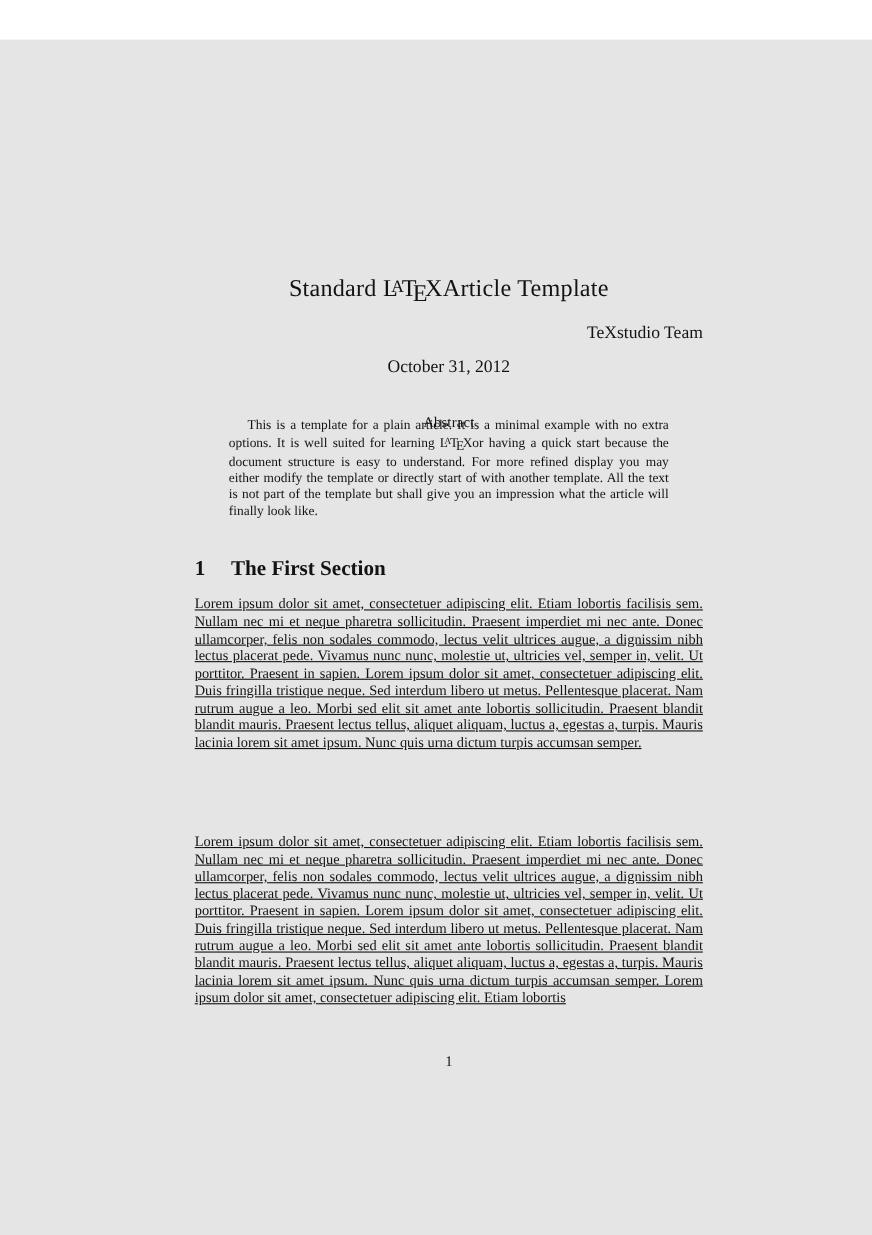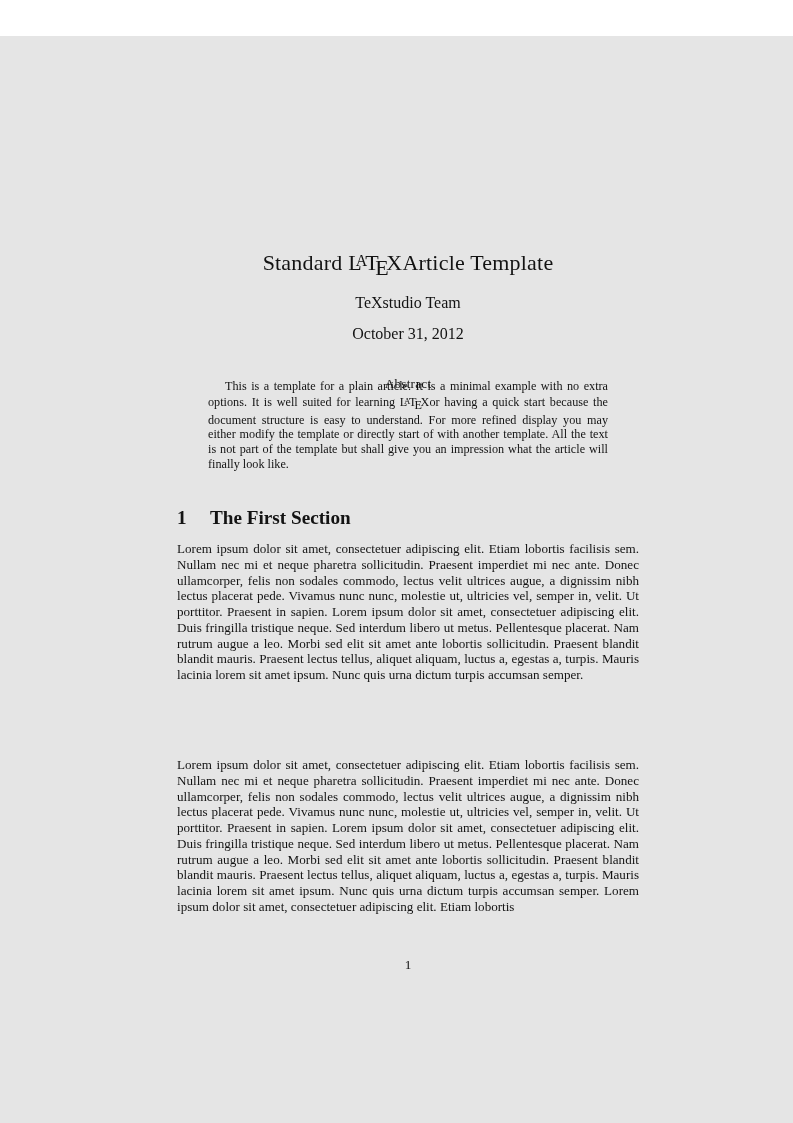--- a/index.html
+++ b/index.html
@@ -37,20 +37,21 @@
   .doc-title {
     top: 212px;
     font-size: 22px;
     line-height: 26px;
     letter-spacing: 0.2px;
   }
   .doc-author {
     top: 257px;
     font-size: 16px;
     line-height: 19px;
+    text-align: right;
   }
   .doc-date {
     top: 288px;
     font-size: 16px;
     line-height: 19px;
   }
   .abstract-heading {
     top: 340px;
     font-size: 13.3px;
     font-weight: normal;
@@ -83,20 +84,21 @@
   .sec-1 { top: 471px; }
   .sec-2 { top: 688px; }
   .body-para {
     position: absolute;
     left: 0;
     width: 462px;
     font-size: 13.1px;
     line-height: 15.75px;
     text-align: justify;
     margin: 0;
+    text-decoration: underline;
   }
   .para-1 { top: 505px; }
   .para-2 { top: 721px; }
   .page-number {
     top: 921px;
     font-size: 13.3px;
   }
   
   .latex-logo { white-space: nowrap; }
   .lx-a {

